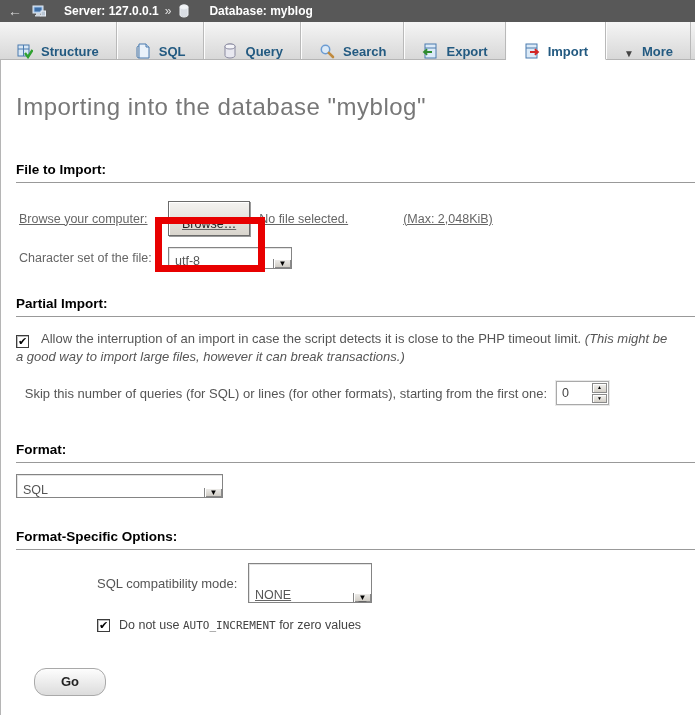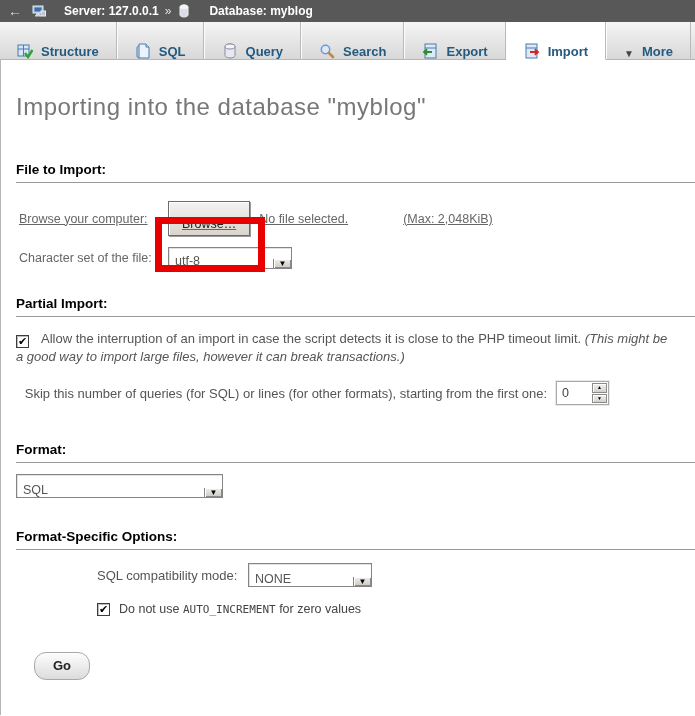--- a/index.html
+++ b/index.html
@@ -202,21 +202,21 @@
   .skip-label { font-size: 13px; color: #555; width: 540px; flex: 0 0 540px; text-align: center; }
 
   .go-btn {
     margin: 36px 0 12px 18px;
     font-size: 13px;
     font-weight: bold;
     color: #222;
     background: linear-gradient(#fdfdfd, #dcdcdc);
     border: 1px solid #a9a9a9;
     border-radius: 12px;
-    padding: 5px 18px 6px;
+    padding: 5px 26px 6px;
     cursor: pointer;
   }
 
   
   .annotation-rect {
     position: absolute;
     left: 155px; top: 217px;
     width: 110px; height: 55px;
     border: 7px solid #e80000;
     pointer-events: none;
@@ -368,21 +368,21 @@
       <span class="combo-arrow">▼</span>
     </div>
   </div>
 
   
   <div class="sect-fso">
     <h2 class="section-head">Format-Specific Options:</h2>
 
     <div class="form-row" style="margin-left:81px; margin-top:13px;">
       <span style="width:151px; flex:0 0 151px; font-size:13px; color:#555;">SQL compatibility mode:</span>
-      <div class="combo" style="width:124px; height:24px;">
+      <div class="combo" style="width:124px; height:40px;text-decoration:underline;">
         <span class="combo-value" style="padding-top:4px;">NONE</span>
         <span class="combo-arrow">▼</span>
       </div>
     </div>
 
     <div class="form-row" style="margin-left:81px; margin-top:15px; color:#444; font-size:12.5px;">
       <span class="checkbox" style="margin-right:9px;">✔</span>
       <span>
         <span>Do not use </span><span class="mono">AUTO_INCREMENT</span><span> for zero values</span>
       </span>

